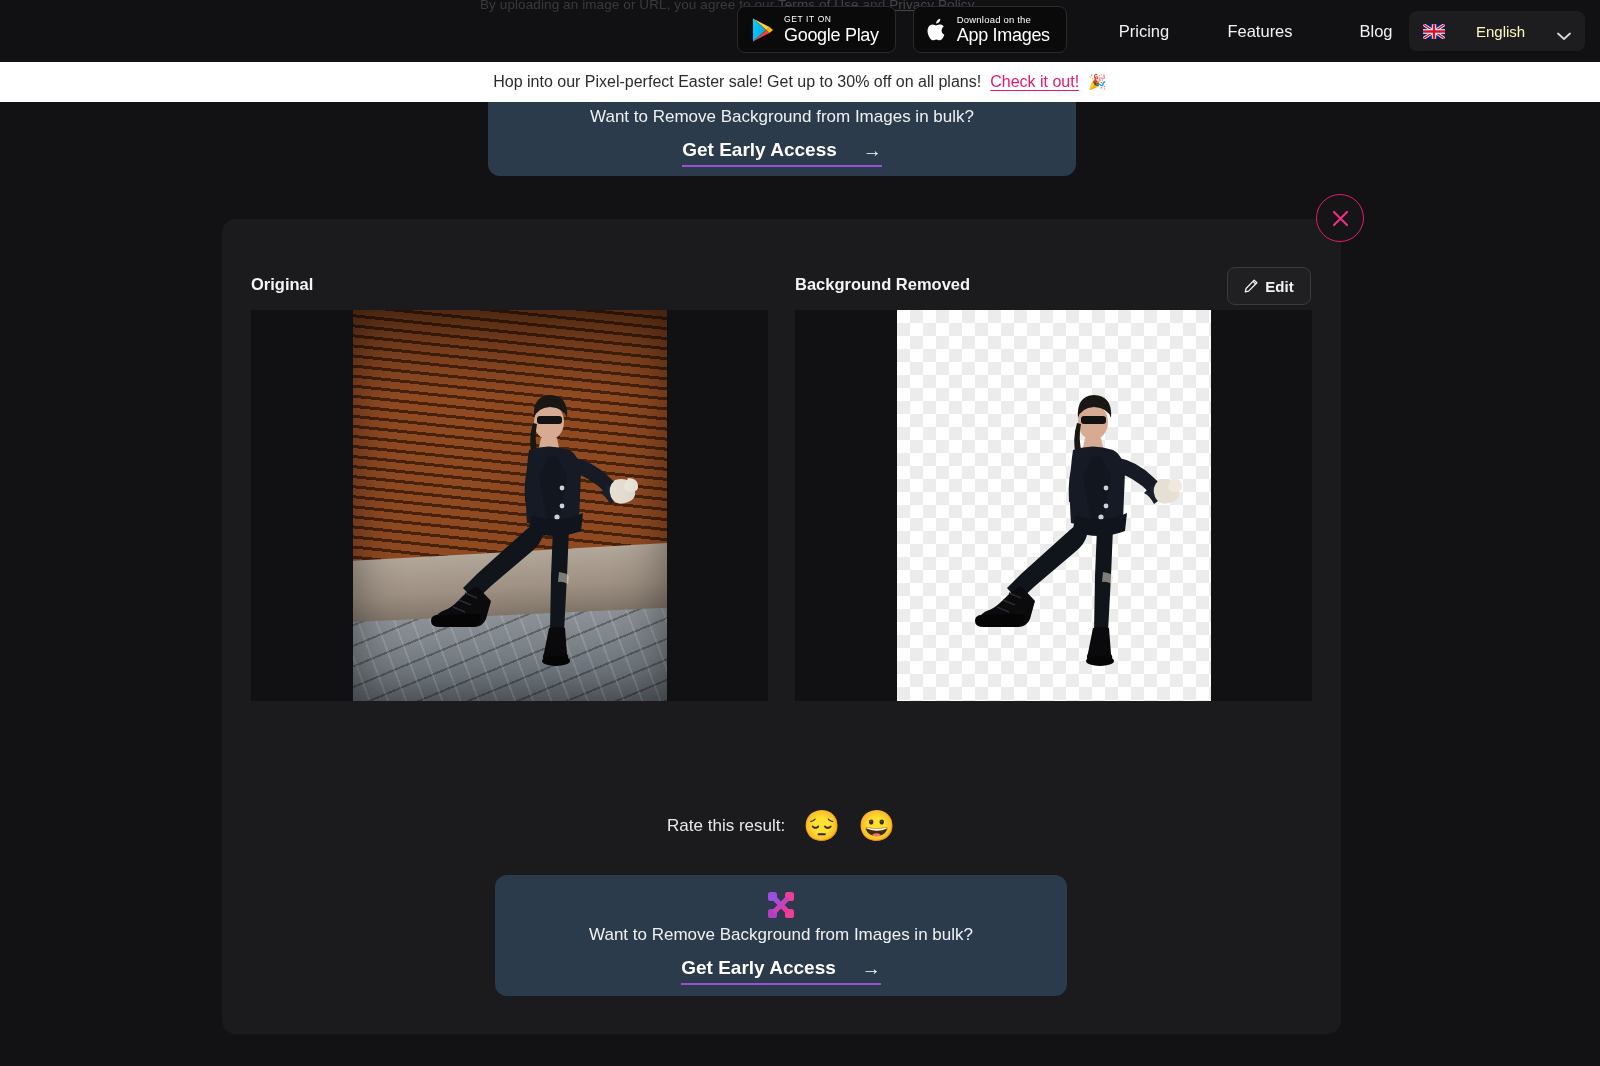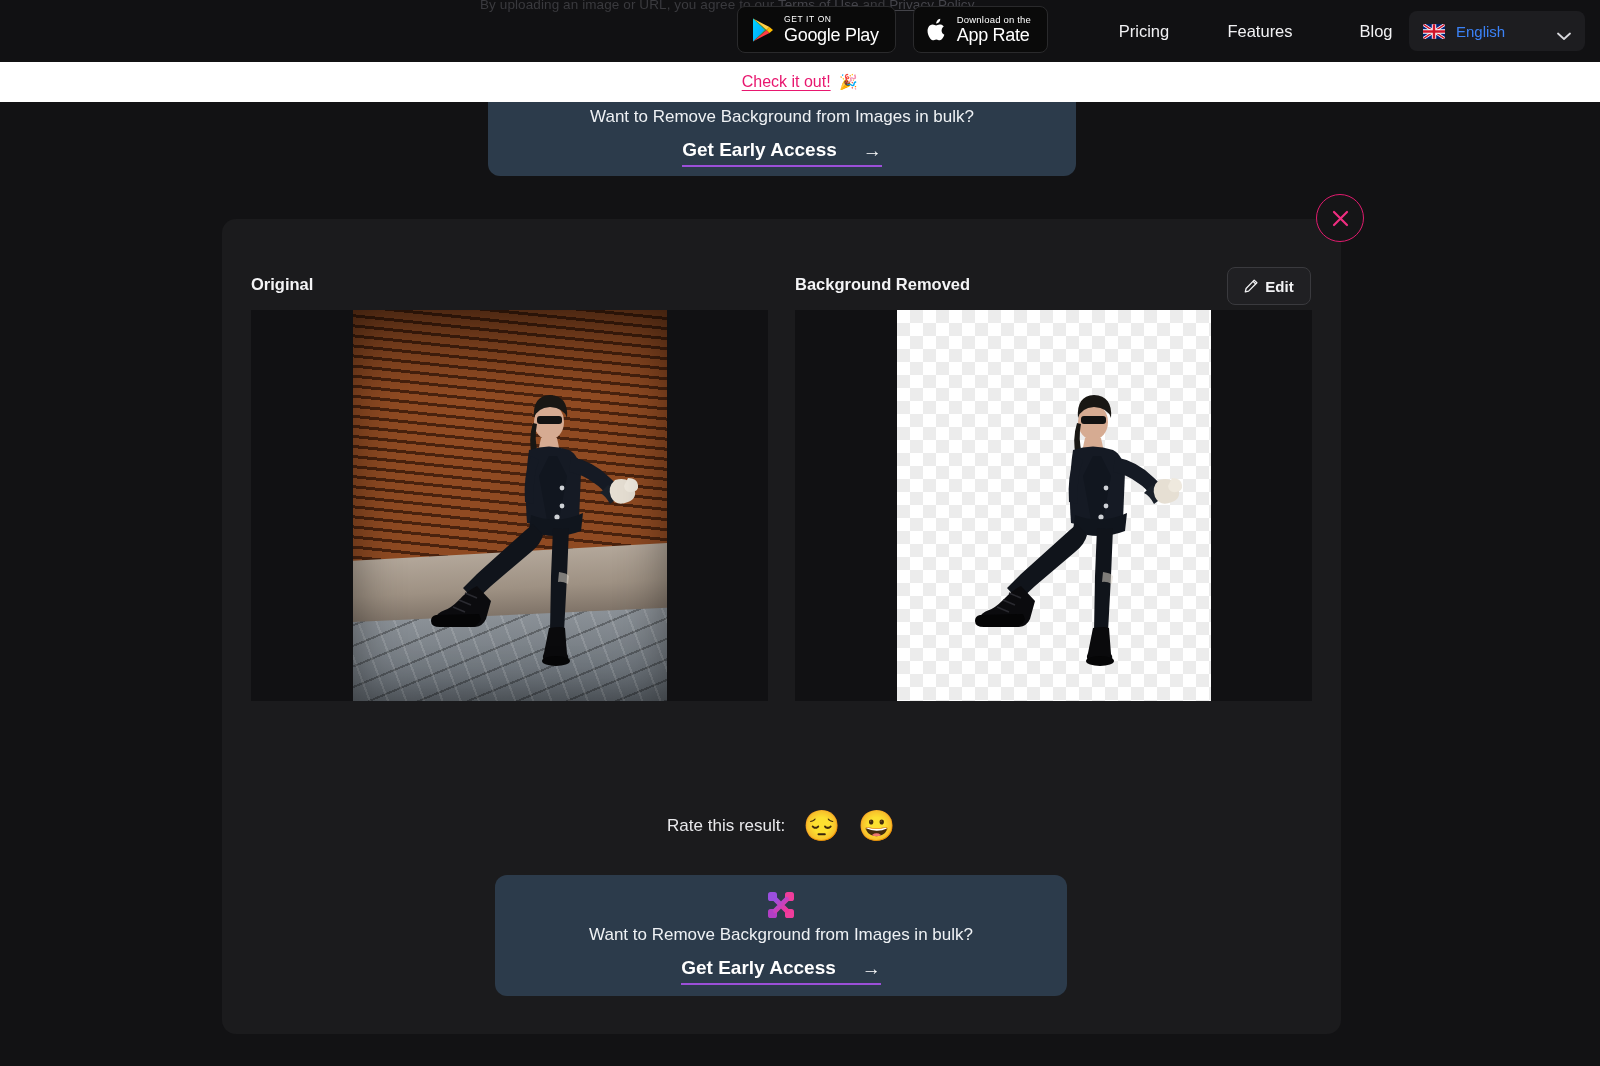--- a/index.html
+++ b/index.html
@@ -51,21 +51,21 @@
     font-size: 16.5px; color: #f2f2f4; font-weight: 400;
     padding: 0 0; width: 116px; text-align: center; cursor: pointer;
   }
   .lang-select {
     position: absolute; left: 1409px; top: 11px;
     width: 176px; height: 40px; background: #1d1d20;
     border-radius: 8px; display: flex; align-items: center;
     padding: 0 14px; gap: 11px; cursor: pointer;
   }
   .flag { width: 22px; height: 15px; border-radius: 2px; overflow:hidden; flex: none; }
-  .lang-label { font-size: 15px; color: #3b82f6; flex: 1; }
+  .lang-label { font-size: 15px; color: #fef9c3; flex: 1; margin-left: 20px; }
   .chev { width: 14px; height: 9px; flex:none; }
 
   
   .promo {
     position: absolute; top: 62px; left: 0; width: 1600px; height: 40px;
     background: #ffffff; display: flex; align-items: center; justify-content: center;
     gap: 9px;
   }
   .promo-text { font-size: 16px; color: #2a2a30; }
   .promo-cta {
@@ -240,21 +240,21 @@
 
     <div class="badge apple">
       <span class="apple-glyph">
         <svg viewBox="0 0 21 26" width="21" height="26">
           <path fill="#ffffff" d="M14.6 13.6c0-2.6 2.1-3.9 2.2-4-1.2-1.8-3.1-2-3.8-2-1.6-.2-3.1.9-3.9.9-.8 0-2.1-.9-3.4-.9-1.8 0-3.4 1-4.3 2.6-1.8 3.2-.5 7.9 1.3 10.5.9 1.3 1.9 2.7 3.2 2.6 1.3-.05 1.8-.85 3.4-.85 1.6 0 2 .85 3.4.82 1.4-.02 2.3-1.3 3.2-2.6 1-1.5 1.4-2.9 1.4-3-.03-.02-2.7-1.05-2.7-4.1z"></path>
           <path fill="#ffffff" d="M12.2 5.1c.7-.85 1.2-2.05 1.05-3.25-1.0.05-2.25.7-2.98 1.55-.65.75-1.22 1.95-1.07 3.1 1.13.1 2.28-.57 3-1.4z"></path>
         </svg>
       </span>
       <span class="btxt">
         <span class="small">Download on the</span>
-        <span class="big">App Rate</span>
+        <span class="big">App Images</span>
       </span>
     </div>
   </div>
 
   <div class="nav-links">
     <span class="nav-link">Pricing</span>
     <span class="nav-link">Features</span>
     <span class="nav-link">Blog</span>
   </div>
 
@@ -271,20 +271,21 @@
     <span class="lang-label">English</span>
     <span class="chev">
       <svg viewBox="0 0 14 9" width="14" height="9">
         <path d="M1 1.5 L7 7 L13 1.5" fill="none" stroke="#d8d8dc" stroke-width="1.8" stroke-linecap="round" stroke-linejoin="round"></path>
       </svg>
     </span>
   </div>
 </div>
 
 <div class="promo">
+  <span class="promo-text">Hop into our Pixel-perfect Easter sale! Get up to 30% off on all plans!</span>
   <span class="promo-cta">Check it out!</span>
   <span class="promo-emoji">🎉</span>
 </div>
 
 <div class="cta-top">
   <div class="cta-q">Want to Remove Background from Images in bulk?</div>
   <div class="cta-link-wrap">
     <span class="cta-link">
       <span>Get Early Access</span>
       <span class="arrow-r">→</span>

